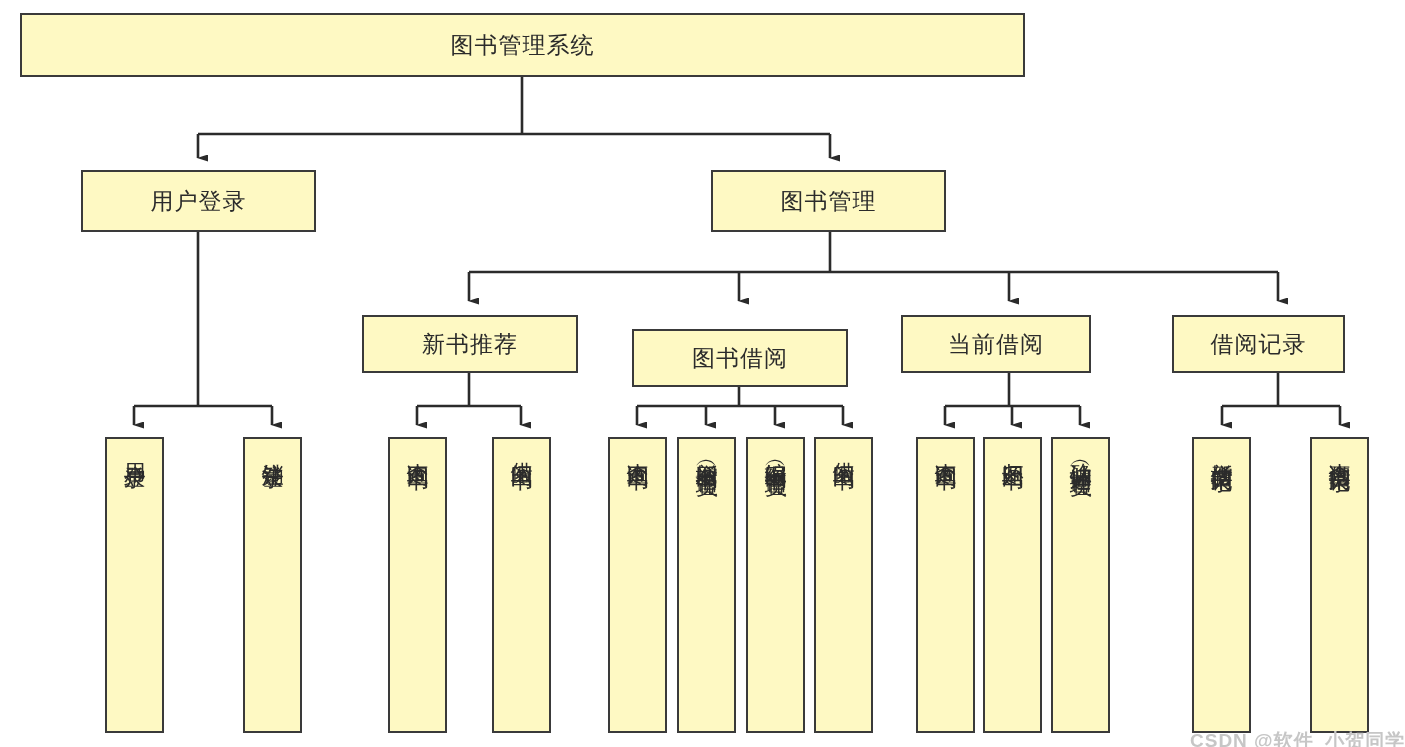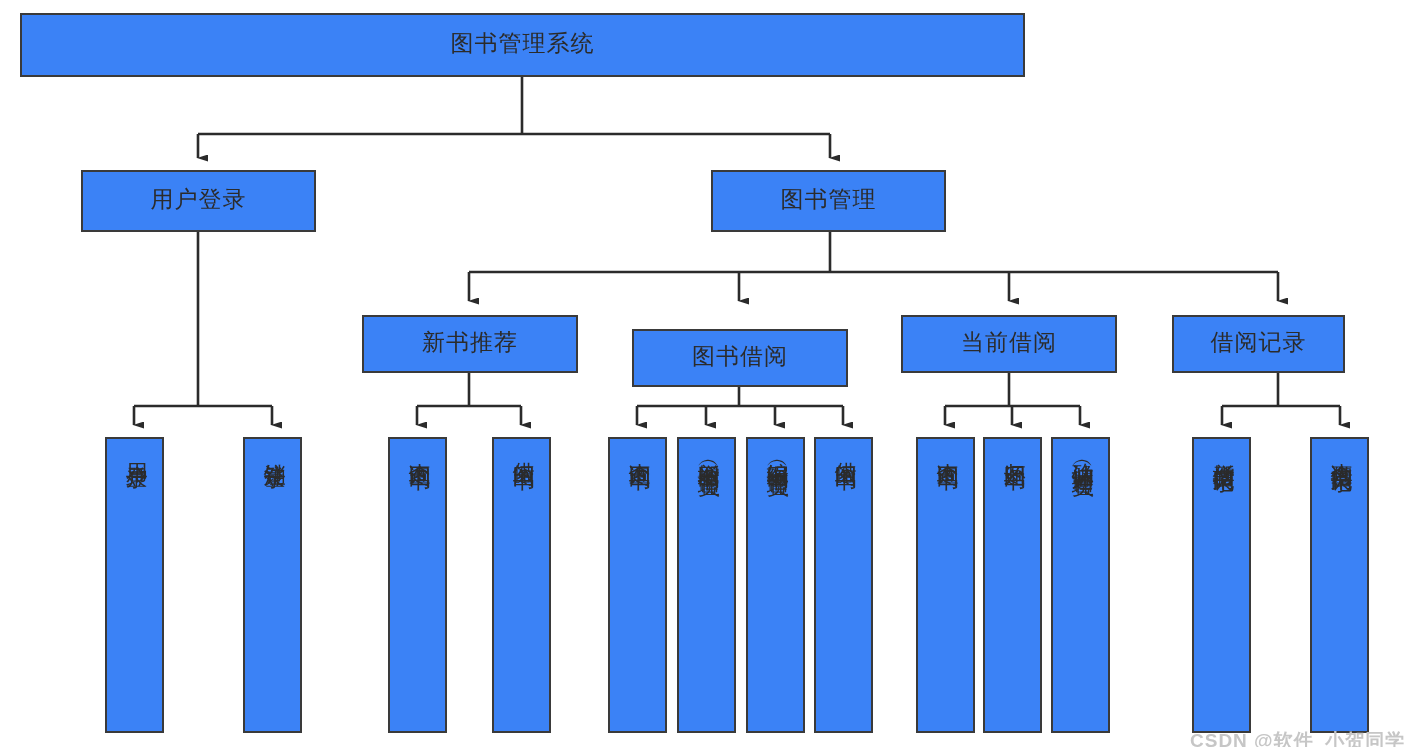--- a/index.html
+++ b/index.html
@@ -22,26 +22,25 @@
     left: 0;
     top: 0;
     width: 1405px;
     height: 747px;
     pointer-events: none;
   }
   .node {
     position: absolute;
     box-sizing: border-box;
     border: 2.5px solid #3a3a3a;
-    background: #3b82f6;
+    background: #fef9c3;
     display: flex;
     align-items: center;
     justify-content: center;
     color: #2b2b2b;
-    font-family: Liberation Mono, monospace;
   }
   .node.horiz .node-label {
     font-size: 23px;
     line-height: 1.15;
     letter-spacing: 1px;
     white-space: nowrap;
   }
   .node.vert {
     align-items: flex-start;
     justify-content: center;
@@ -129,21 +128,21 @@
   <div class="node horiz" style="left:711px; top:170px; width:235px; height:62px;">
     <span class="node-label">图书管理</span>
   </div>
 
   <div class="node horiz" style="left:362px; top:315px; width:216px; height:58px;">
     <span class="node-label">新书推荐</span>
   </div>
   <div class="node horiz" style="left:632px; top:329px; width:216px; height:58px;">
     <span class="node-label">图书借阅</span>
   </div>
-  <div class="node horiz" style="left:901px; top:315px; width:216px; height:58px;">
+  <div class="node horiz" style="left:901px; top:315px; width:190px; height:58px;">
     <span class="node-label">当前借阅</span>
   </div>
   <div class="node horiz" style="left:1172px; top:315px; width:173px; height:58px;">
     <span class="node-label">借阅记录</span>
   </div>
 
   <div class="node vert" style="left:105px; top:437px; width:59px; height:296px;">
     <span class="node-label">用户登录</span>
   </div>
   <div class="node vert" style="left:243px; top:437px; width:59px; height:296px;">

